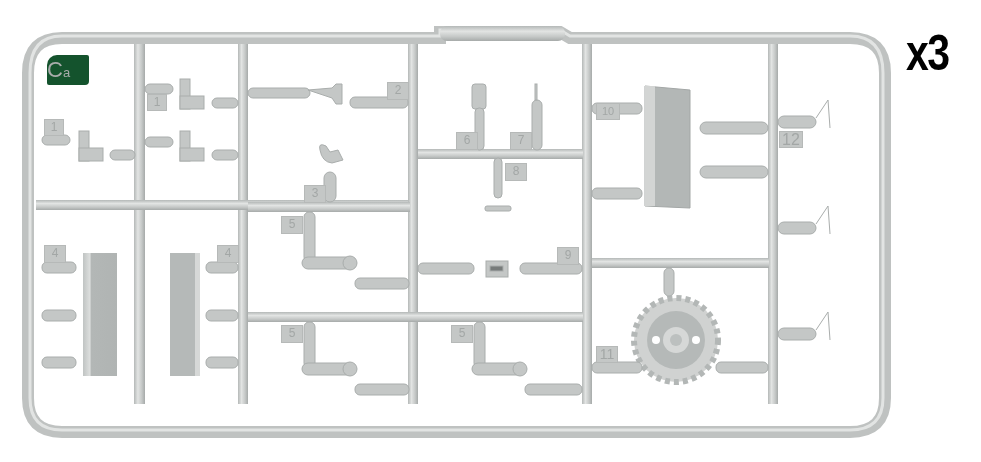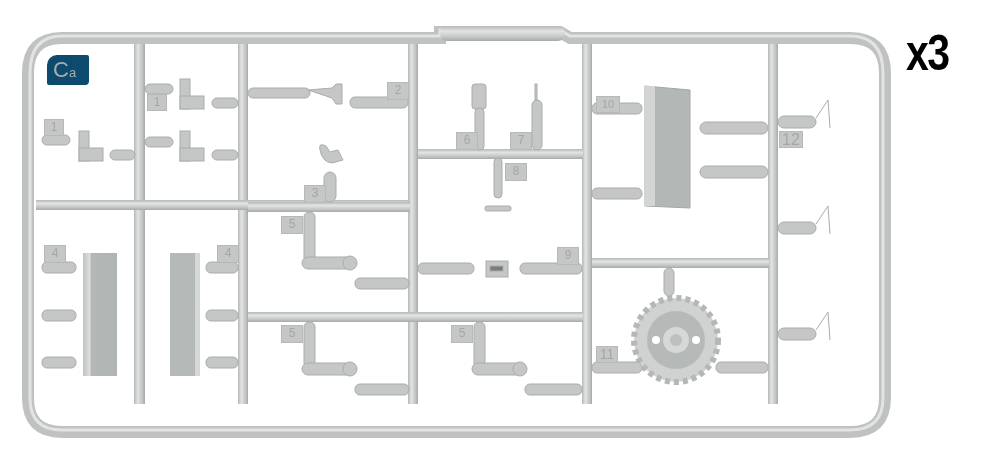--- a/index.html
+++ b/index.html
@@ -11,22 +11,22 @@
       font-size: 50px; color: #000; letter-spacing: -2px; line-height: 1;
       transform: scaleX(0.82); transform-origin: left top;
     }
     .tag {
       position: absolute; background: #c4c7c6; border: 1px solid #b6b9b8;
       color: #a3a7a6; font-size: 12px; line-height: 15px; text-align: center;
       font-family: "Liberation Sans", sans-serif;
     }
     .sprue-id {
       position: absolute; left: 47px; top: 55px; width: 42px; height: 30px;
-      background: #0c4a6e; border-radius: 10px 2px 4px 2px; color: #a8acab;
-      font-size: 22px; line-height: 30px; padding-left: 6px; box-sizing: border-box;
+      background: #14532d; border-radius: 10px 2px 4px 2px; color: #a8acab;
+      font-size: 22px; line-height: 30px; box-sizing: border-box;
     }
     .sprue-id small { font-size: 13px; }
   </style>
 </head>
 <body>
 
 <svg class="sprue" width="981" height="462" viewBox="0 0 981 462">
   <defs>
     <linearGradient id="gh" x1="0" y1="0" x2="0" y2="1">
       <stop offset="0" stop-color="#b4b8b7"></stop>
@@ -184,17 +184,17 @@
 <div class="tag" style="left:304px;top:185px;width:20px;height:16px;">3</div>
 <div class="tag" style="left:44px;top:245px;width:20px;height:16px;">4</div>
 <div class="tag" style="left:217px;top:245px;width:20px;height:16px;">4</div>
 <div class="tag" style="left:281px;top:216px;width:20px;height:16px;">5</div>
 <div class="tag" style="left:281px;top:325px;width:20px;height:16px;">5</div>
 <div class="tag" style="left:451px;top:325px;width:20px;height:16px;">5</div>
 <div class="tag" style="left:456px;top:132px;width:20px;height:16px;">6</div>
 <div class="tag" style="left:510px;top:132px;width:20px;height:16px;">7</div>
 <div class="tag" style="left:505px;top:163px;width:20px;height:16px;">8</div>
 <div class="tag" style="left:557px;top:247px;width:20px;height:16px;">9</div>
-<div class="tag" style="left:596px;top:96px;width:22px;height:15px;font-size:11px;">10</div>
+<div class="tag" style="left:596px;top:103px;width:22px;height:15px;font-size:11px;">10</div>
 <div class="tag" style="left:596px;top:346px;width:20px;height:15px;font-size:14px;">11</div>
 <div class="tag" style="left:779px;top:131px;width:22px;height:15px;font-size:16px;">12</div>
 
 <div class="qty">x3</div>
 
 </body></html>

